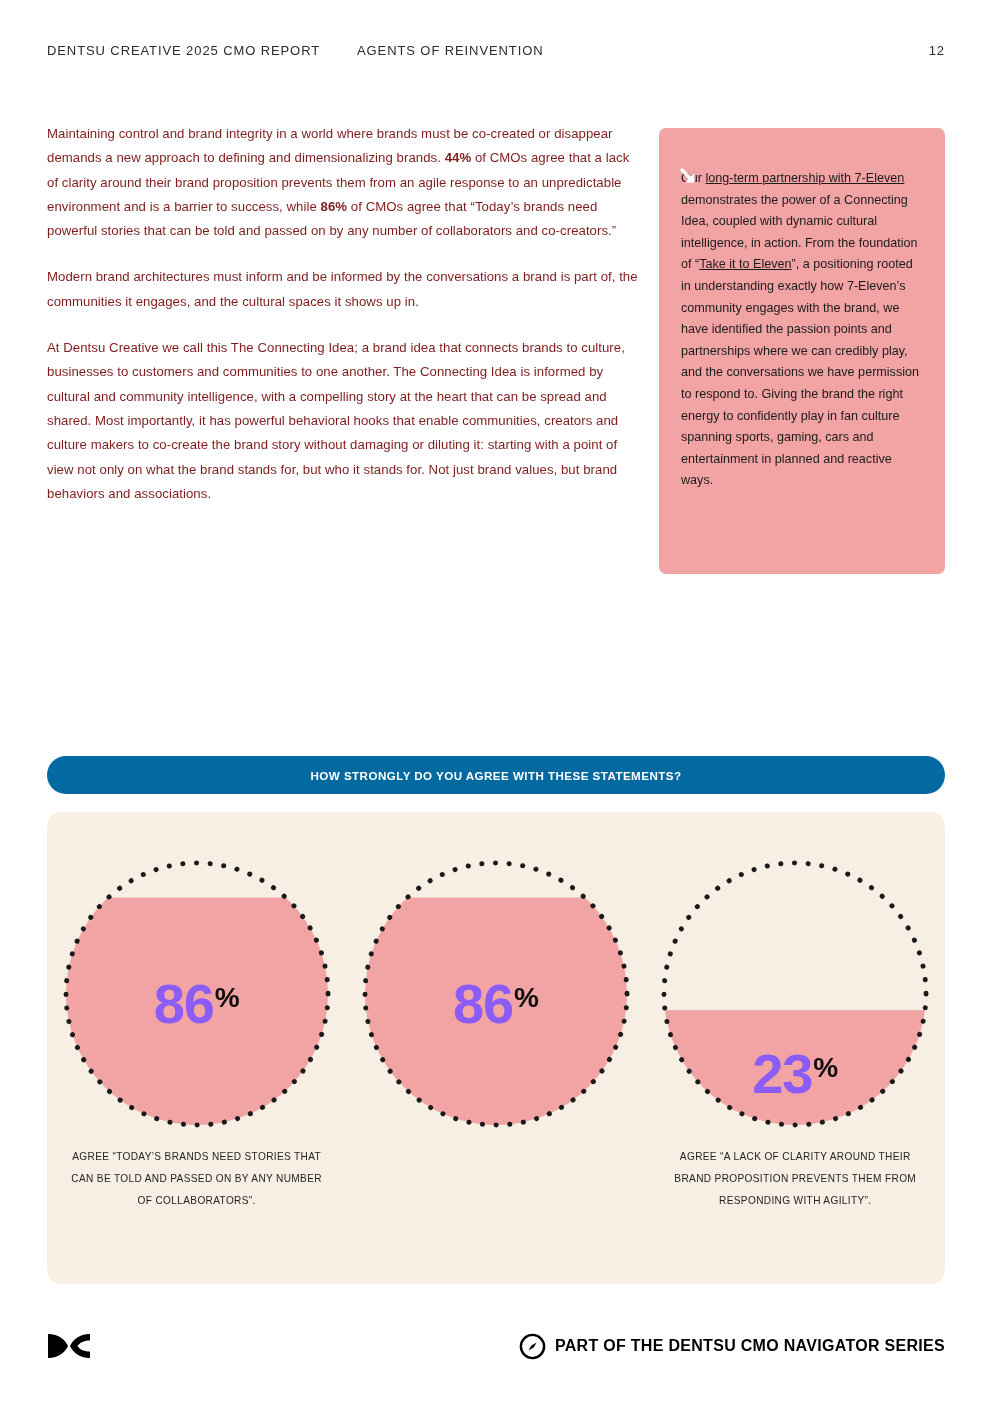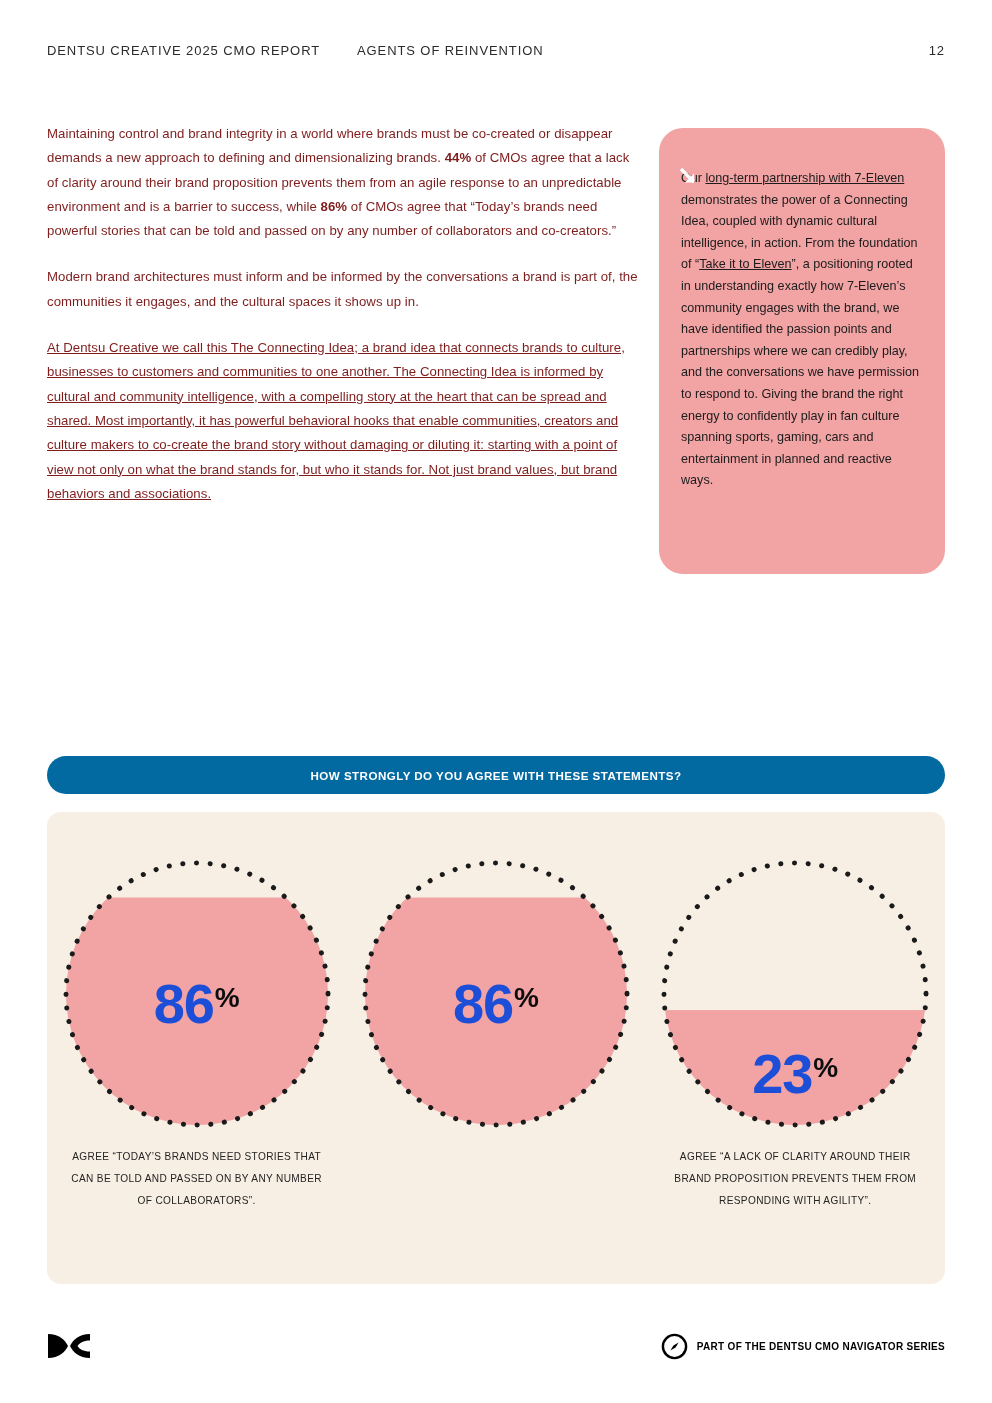--- a/index.html
+++ b/index.html
@@ -39,32 +39,32 @@
     left: 47px;
     width: 592px;
   }
   .bodycol p {
     margin: 0 0 22px 0;
     font-size: 13.2px;
     line-height: 24.3px;
     color: #7f1d1d;
     letter-spacing: 0.05px;
   }
-  .bodycol p:last-child { margin-bottom: 16px; text-decoration: underline; }
+  .bodycol p:last-child { margin-bottom: 16px; }
   .bodycol b { font-weight: 700; }
 
   
   .callout {
     position: absolute;
     top: 128px;
     left: 659px;
     width: 286px;
     height: 446px;
     background: #F2A3A4;
-    border-radius: 24px;
+    border-radius: 7px;
     box-sizing: border-box;
     padding: 40px 22px 24px 22px;
   }
   .callout-arrow {
     position: absolute;
     top: 165px;
     left: 677px;
     width: 22px;
     height: 22px;
     color: #ffffff;
@@ -133,21 +133,21 @@
     left: 0;
     width: 100%;
     text-align: center;
     font-size: 0;
     pointer-events: none;
   }
   .gauge-value .num {
     font-size: 56px;
     font-weight: 800;
     letter-spacing: -1.2px;
-    color: #1d4ed8;
+    color: #8b5cf6;
     font-family: "Liberation Sans", sans-serif;
   }
   .gauge-value .pct {
     font-size: 28px;
     font-weight: 800;
     color: #0d0d0d;
     vertical-align: 16px;
     margin-left: 1px;
   }
   .stat-caption {
@@ -175,21 +175,21 @@
     right: 47px;
     top: 1331px;
     height: 30px;
     display: flex;
     align-items: center;
     gap: 9px;
   }
   .footer-right .compass { width: 27px; height: 27px; }
   .footer-right .compass svg { display: block; }
   .footer-right .fr-label {
-    font-size: 10px;
+    font-size: 16px;
     font-weight: 700;
     letter-spacing: 0.3px;
     text-transform: uppercase;
     color: #000000;
   }
 </style>
 </head>
 <body>
 
 <div class="runhead">

